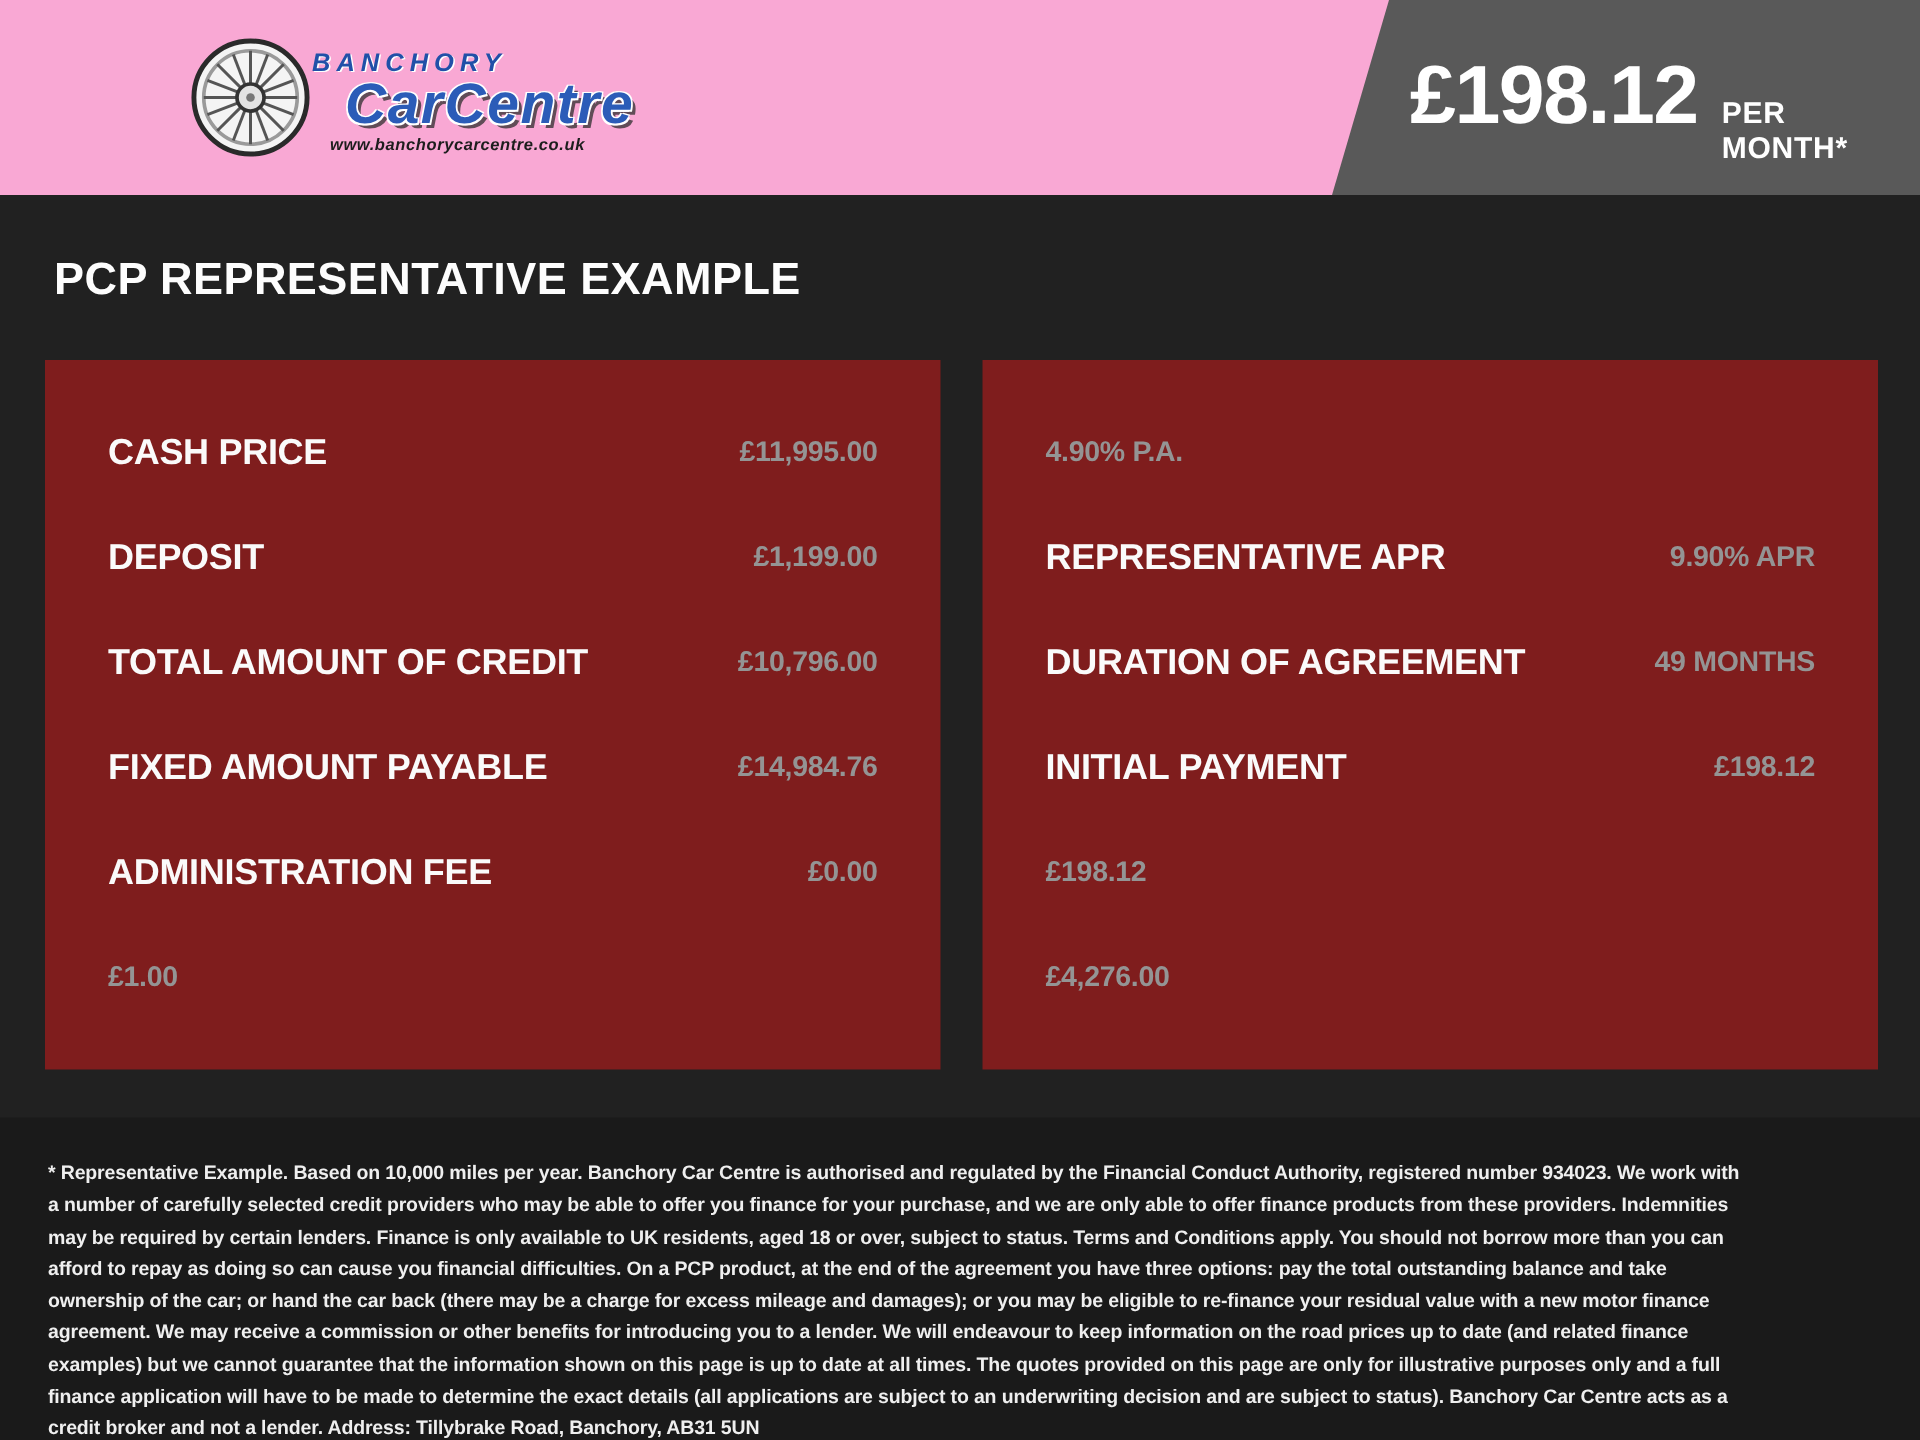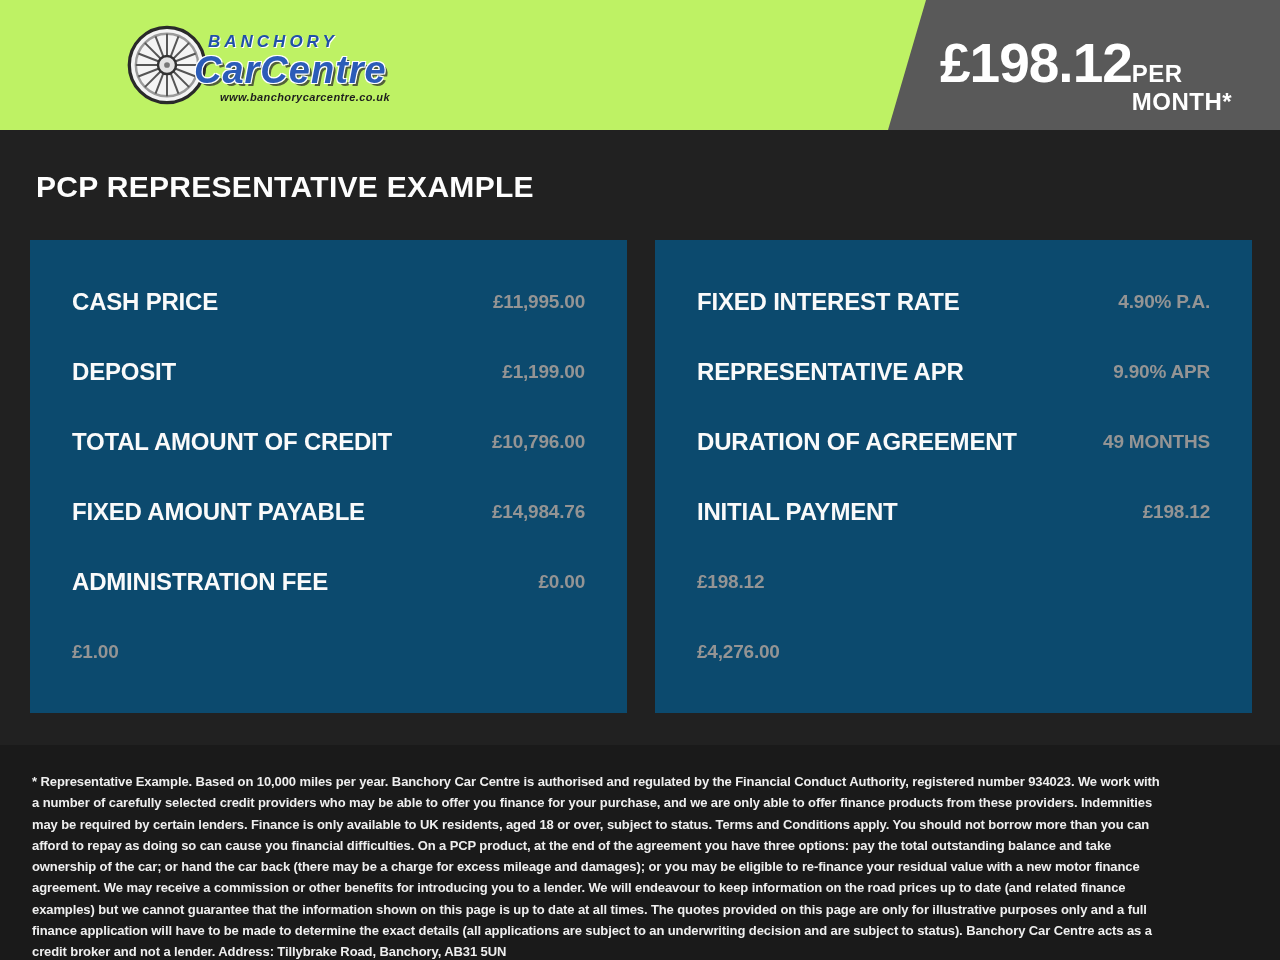--- a/index.html
+++ b/index.html
@@ -9,21 +9,21 @@
     background: #212121;
     display: flex;
     flex-direction: column;
     overflow: hidden;
   }
 
   
   .header {
     position: relative;
     height: 130px;
-    background: #bef264;
+    background: #f9a8d4;
     flex: 0 0 auto;
   }
   .logo {
     position: absolute;
     left: 126px;
     top: 24px;
     display: flex;
     align-items: flex-start;
   }
   .wheel { width: 82px; height: 82px; flex: 0 0 auto; }
@@ -45,20 +45,21 @@
   .logo-line2 {
     font-size: 38px;
     font-weight: bold;
     line-height: 0.95;
     color: #2b5cb8;
     text-shadow:
       -1px -1px 0 #ffffff, 1px -1px 0 #ffffff,
       -1px 1px 0 #ffffff, 1px 1px 0 #ffffff,
       3px 3px 0 rgba(45,45,45,0.75);
     letter-spacing: 1px;
+    margin-left: 36px;
   }
   .logo-site {
     font-size: 11px;
     font-weight: bold;
     color: #1d1d1d;
     margin-top: 3px;
     padding-left: 26px;
     letter-spacing: 0.4px;
   }
   .price-badge {
@@ -74,43 +75,44 @@
   }
   .badge-amount {
     color: #ffffff;
     font-size: 55px;
     font-weight: bold;
     letter-spacing: -1px;
     line-height: 1;
   }
   .badge-period {
     color: #ffffff;
-    font-size: 24px;
-    font-weight: bold;
+    font-size: 20px;
+    font-weight: bold;
+    margin-left: 16px;
     letter-spacing: 0.5px;
   }
 
   
   .main { flex: 0 0 auto; }
   .page-title {
     color: #fdfdfd;
     font-size: 30px;
     font-weight: bold;
     letter-spacing: 0.3px;
     padding: 40px 32px 0 36px;
     line-height: 34px;
   }
   .panels {
     display: flex;
     gap: 28px;
     margin: 36px 28px 0 30px;
   }
   .panel {
     flex: 1 1 0;
-    background: #0c4a6e;
+    background: #7f1d1d;
     height: 473px;
     padding: 27px 42px 26px 42px;
   }
   .finance-row {
     height: 70px;
     display: flex;
     justify-content: space-between;
     align-items: center;
   }
   .row-label {
@@ -208,21 +210,20 @@
         <div class="finance-row">
           <span class="row-label">ADMINISTRATION FEE</span>
           <span class="row-value">£0.00</span>
         </div>
         <div class="finance-row">
           <span class="row-value">£1.00</span>
         </div>
       </div>
     <div class="panel">
         <div class="finance-row">
-          <span class="row-label">FIXED INTEREST RATE</span>
           <span class="row-value">4.90% P.A.</span>
         </div>
         <div class="finance-row">
           <span class="row-label">REPRESENTATIVE APR</span>
           <span class="row-value">9.90% APR</span>
         </div>
         <div class="finance-row">
           <span class="row-label">DURATION OF AGREEMENT</span>
           <span class="row-value">49 MONTHS</span>
         </div>

